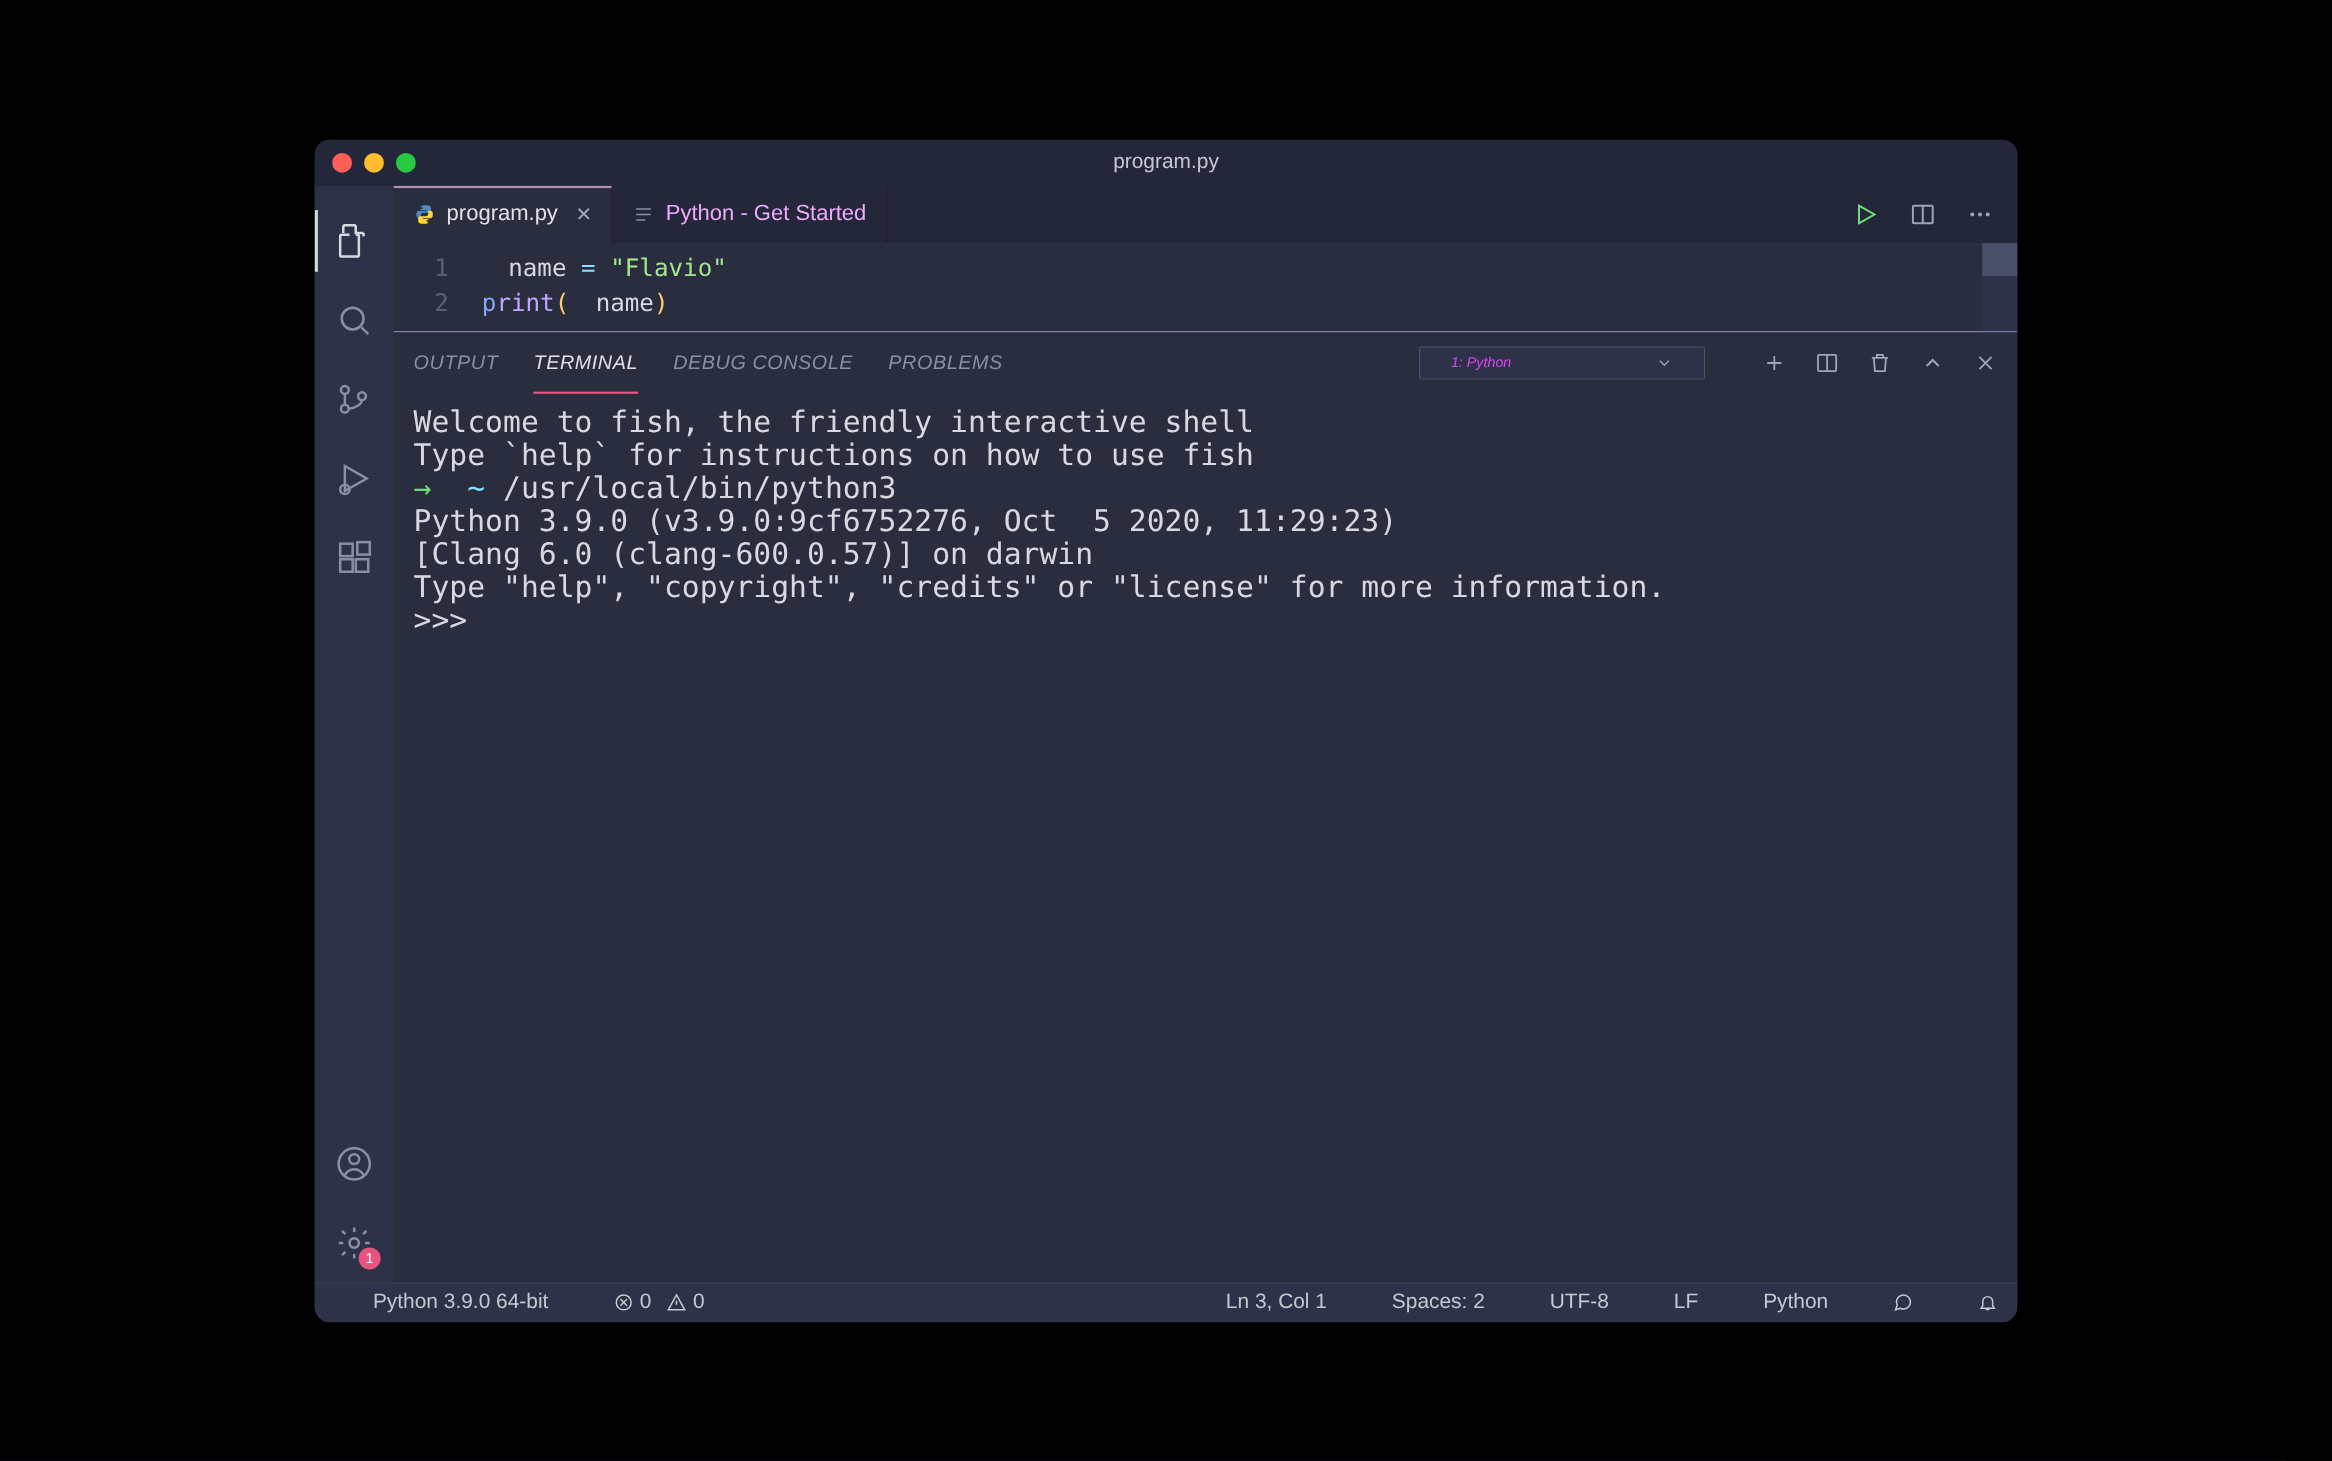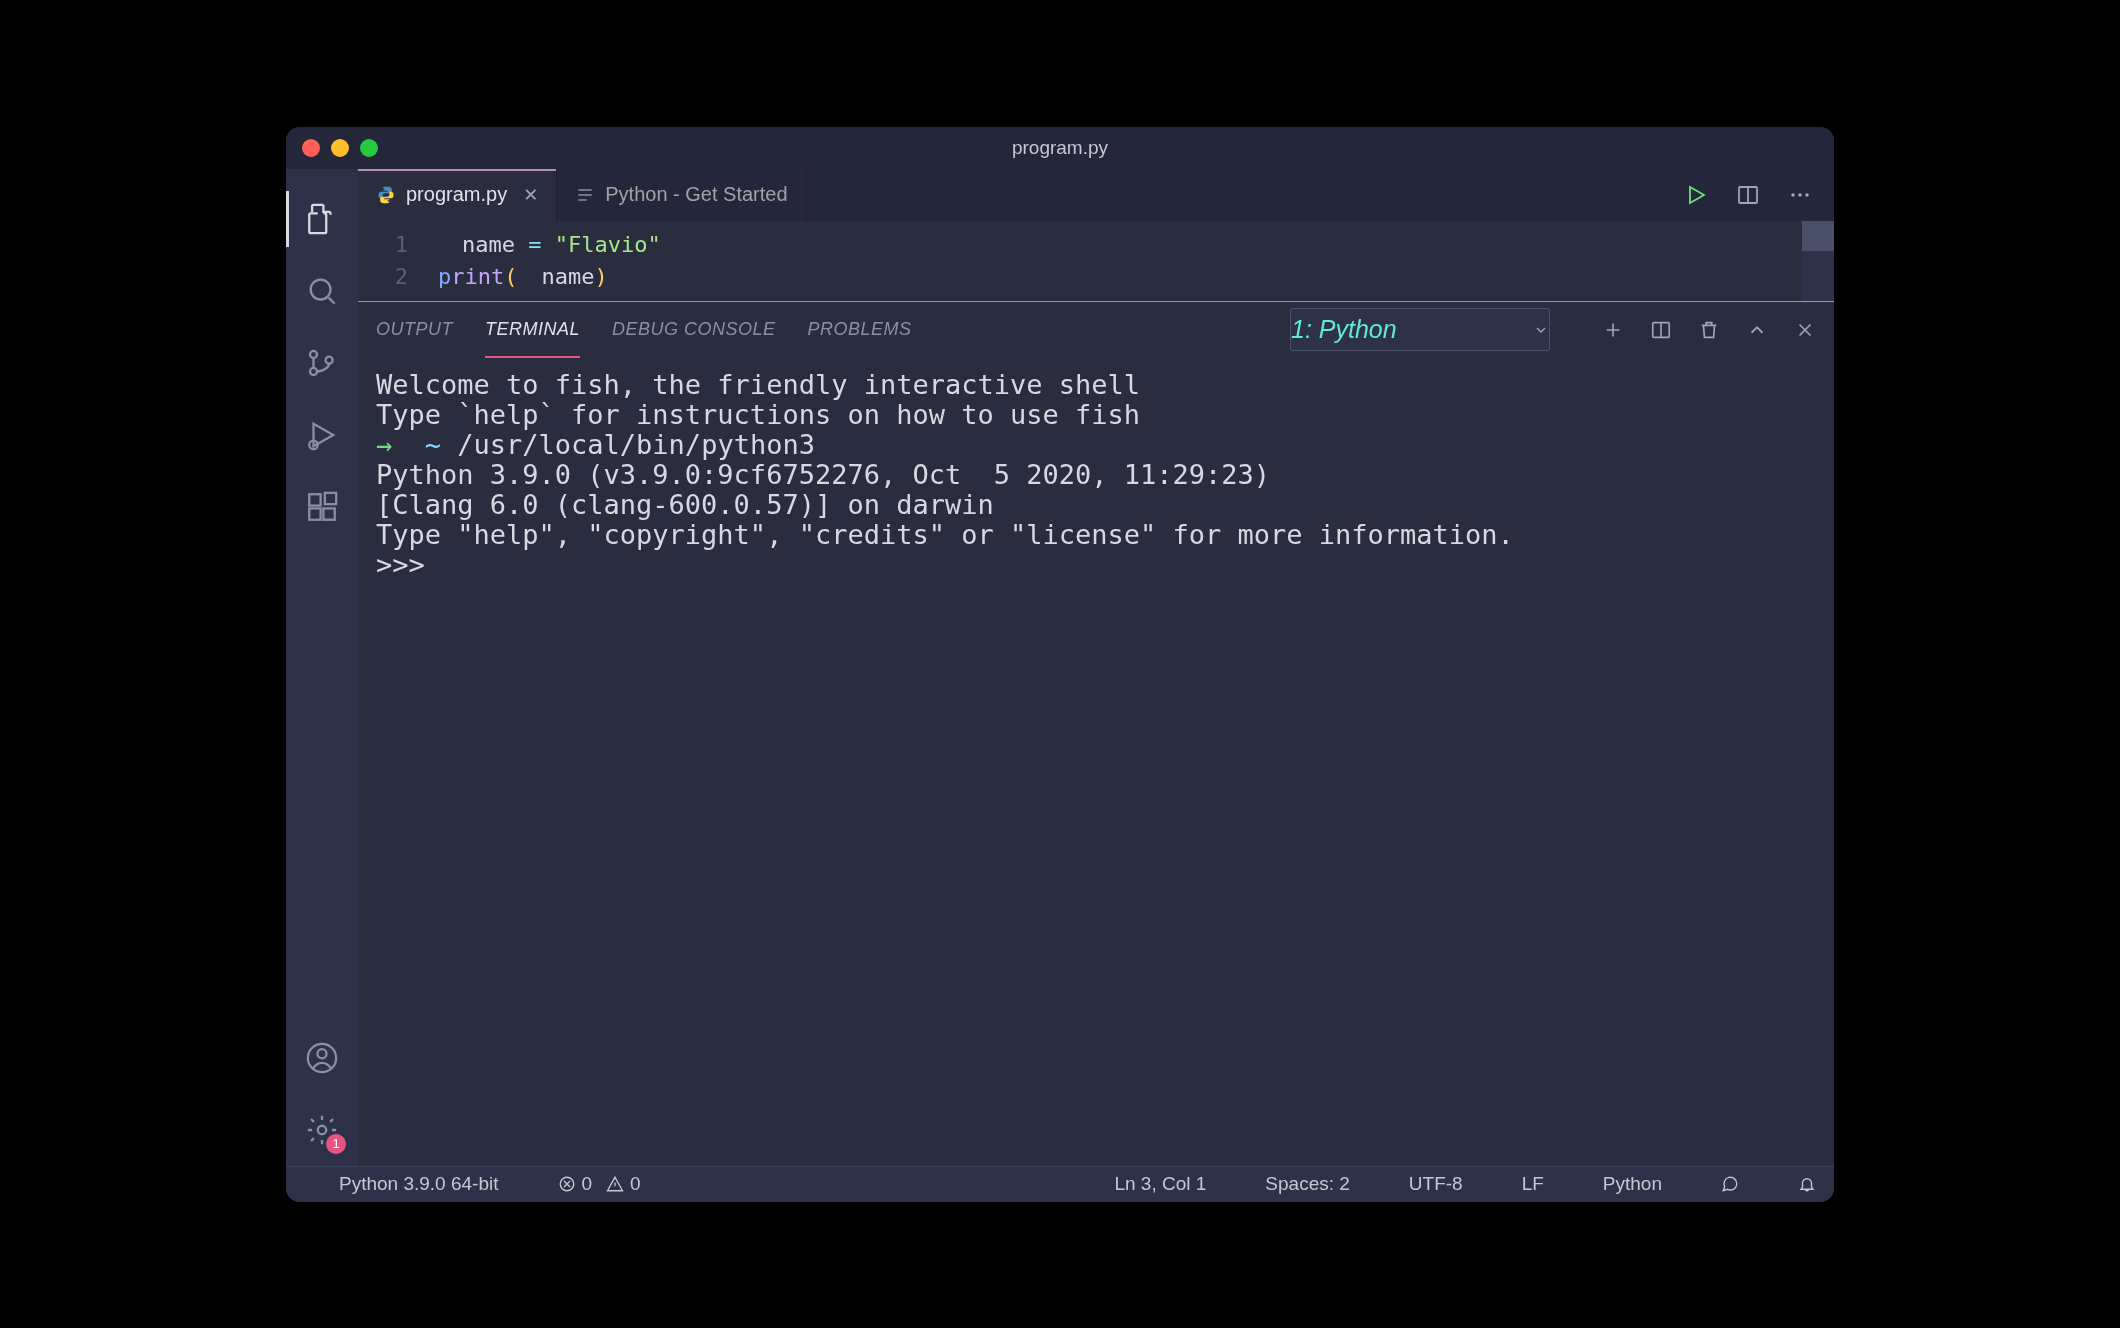--- a/index.html
+++ b/index.html
@@ -106,21 +106,21 @@
     background: #24273a;
     display: flex;
     align-items: stretch;
     flex-shrink: 0;
   }
   .tab {
     display: flex;
     align-items: center;
     padding: 0 18px;
     gap: 10px;
-    color: #a3a3a3;
+    color: #f0abfc;
     font-size: 20px;
     cursor: pointer;
     border-right: 1px solid #1e2030;
     position: relative;
   }
   .tab.active {
     background: #2a2d3e;
     color: #e0e2ea;
   }
   .tab.active::after {
@@ -212,23 +212,23 @@
     content: "";
     position: absolute;
     left: 0; right: 0; bottom: 0;
     height: 2px;
     background: #e6547f;
   }
   .panel-tabs .spacer { flex: 1; }
   .term-select {
     background: #2e3248;
     border: 1px solid #4a4f6a;
-    color: #5eead4;
-    font-size: 25px;
-    padding: 6px 0;
+    color: #d946ef;
+    font-size: 13px;
+    padding: 6px 28px;
     width: 260px;
     display: flex;
     align-items: center;
     justify-content: space-between;
     cursor: pointer;
     border-radius: 2px;
   }
   .panel-actions {
     display: flex;
     align-items: center;

